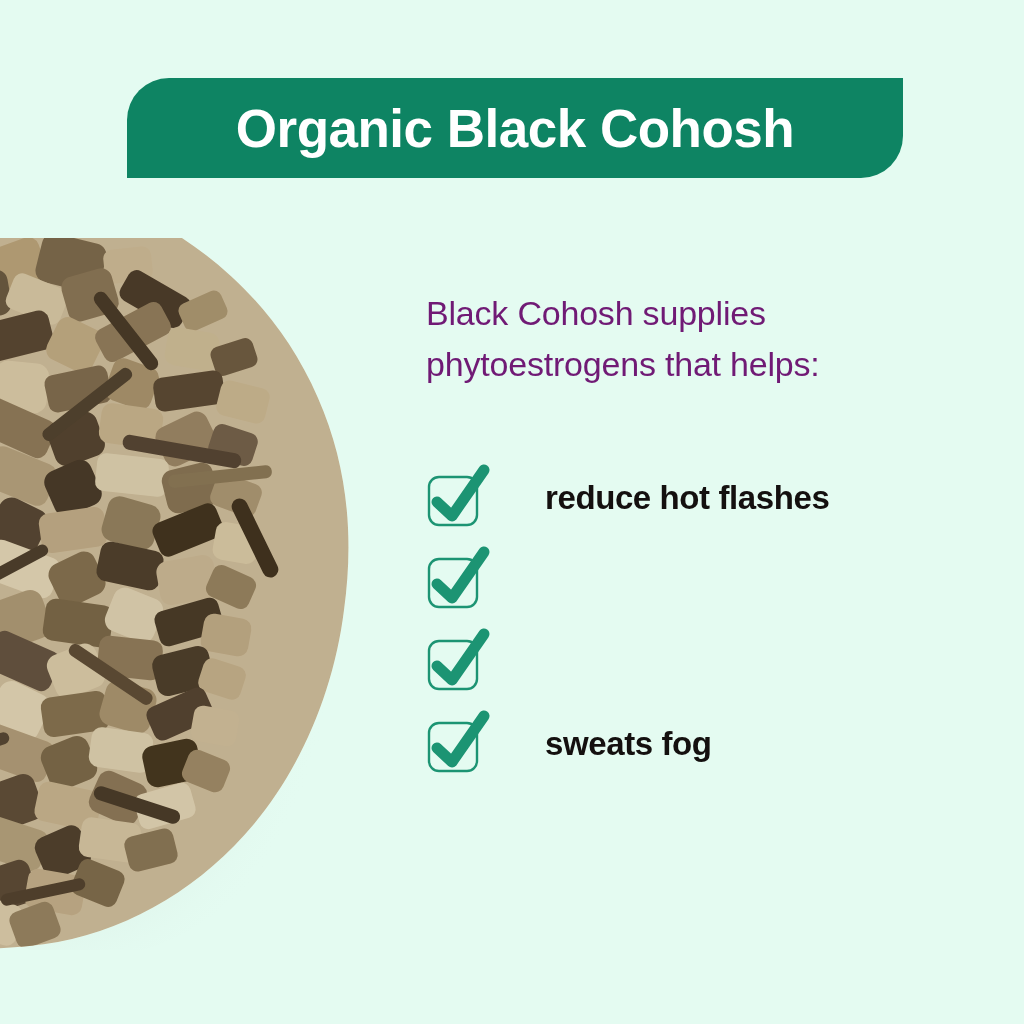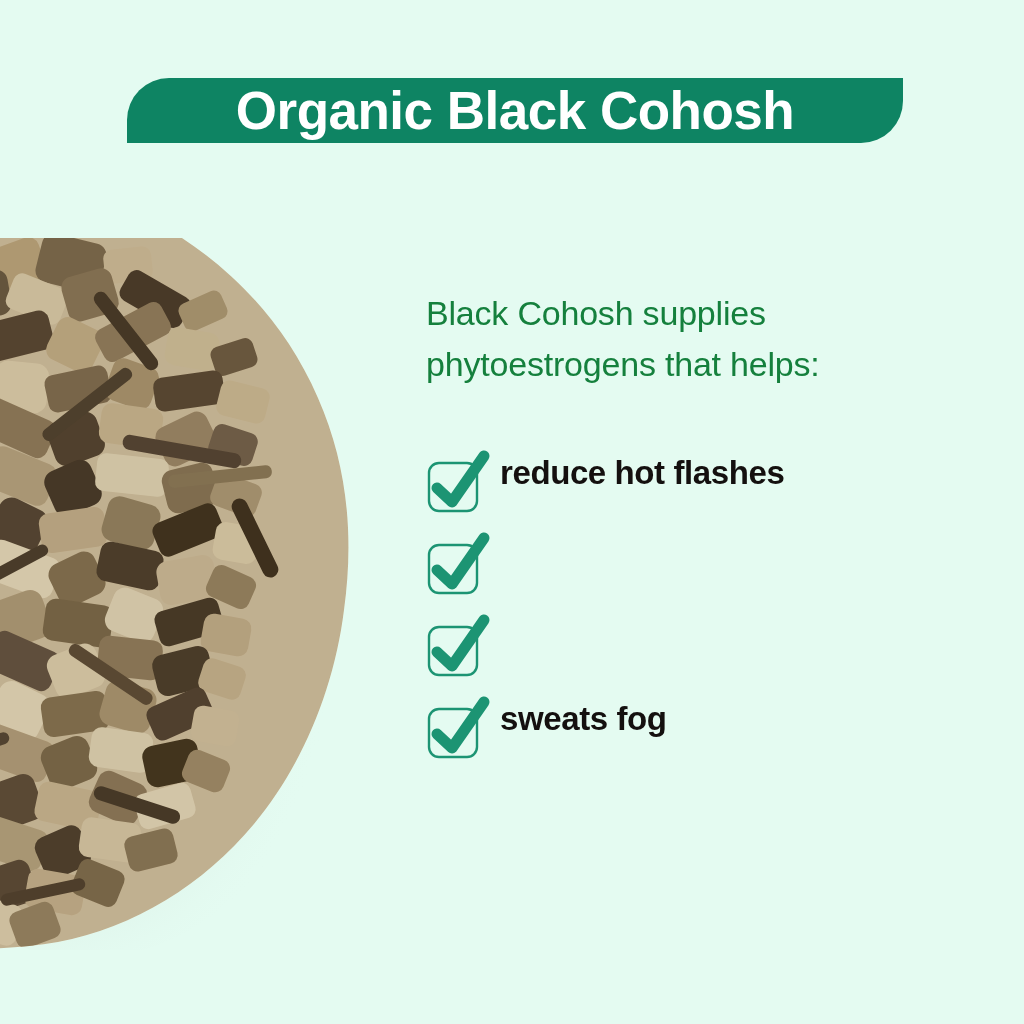--- a/index.html
+++ b/index.html
@@ -20,21 +20,21 @@
     background: #e4fbf1;
     overflow: hidden;
   }
 
   
   #header-banner {
     position: absolute;
     left: 127px;
     top: 78px;
     width: 776px;
-    height: 65px;
+    height: 100px;
     background: #0e8463;
     border-radius: 42px 0 42px 0;
     display: flex;
     align-items: center;
     justify-content: center;
     box-sizing: border-box;
     text-align: right;
   }
   #header-title {
     color: #ffffff;
@@ -64,39 +64,41 @@
   #content-column {
     position: absolute;
     left: 426px;
     top: 288px;
     width: 520px;
   }
 
   #intro-text {
     font-size: 34px;
     line-height: 1.5;
-    color: #15803d;
+    color: #701a75;
     font-weight: normal;
     letter-spacing: -0.2px;
     margin: 0;
     white-space: pre-line;
   }
 
   #benefit-list {
     list-style: none;
     margin: 0;
     padding: 0;
     position: absolute;
     left: 0px;
     top: 168px;
     width: 520px;
   }
   .benefit-row {
     display: flex;
+    align-items: center;
     height: 82px;
+    gap: 45px;
   }
   .checkbox-mark {
     position: relative;
     width: 54px;
     height: 54px;
     flex: 0 0 54px;
     margin-right: 20px;
   }
   .checkbox-mark svg {
     position: absolute;

